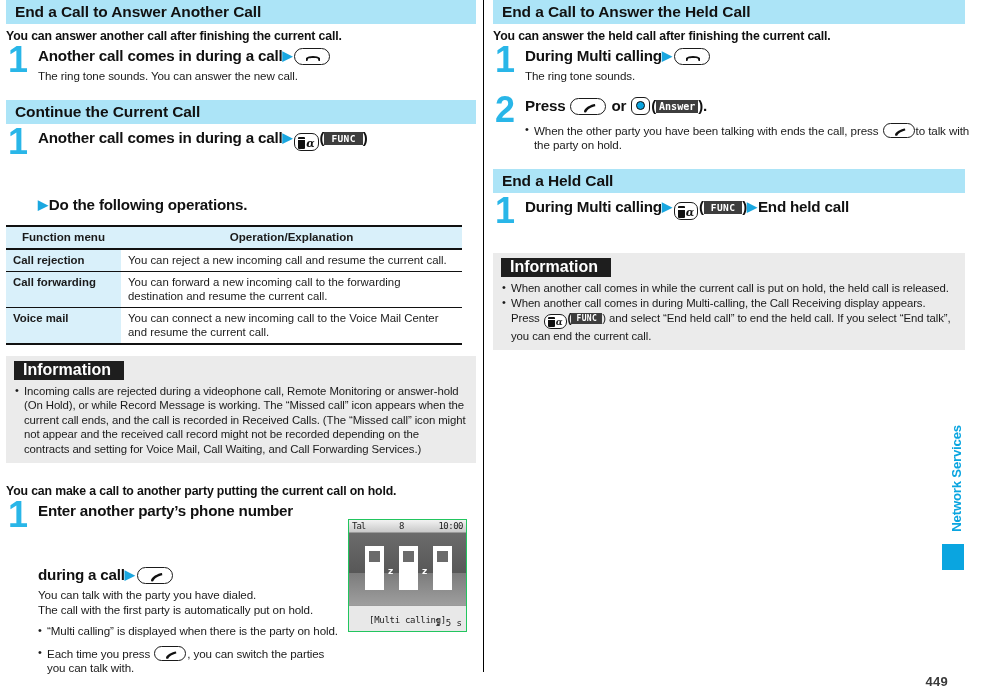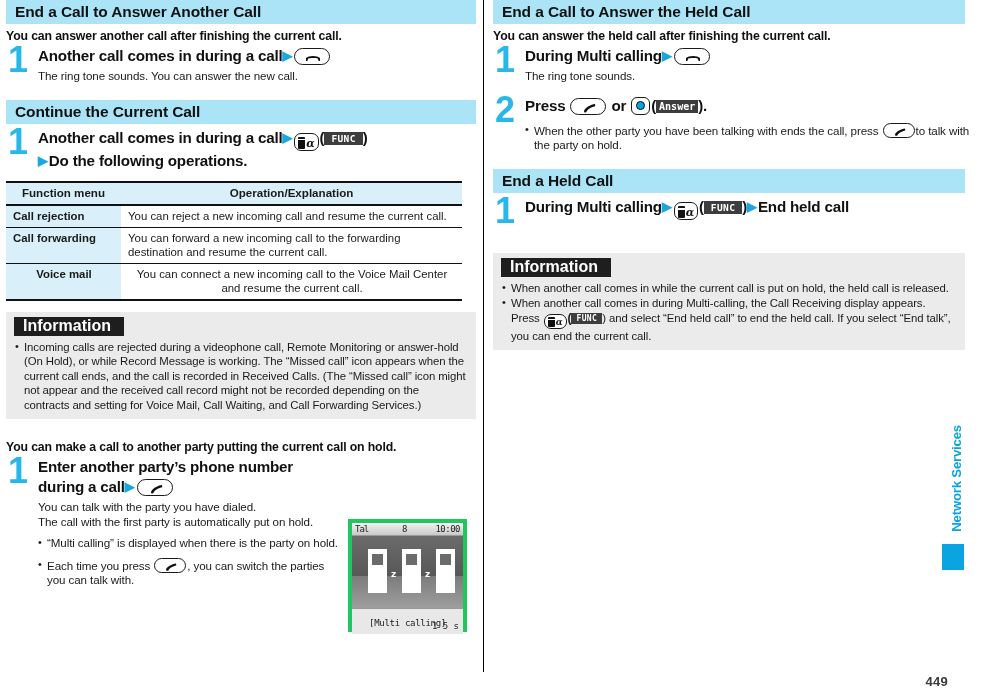--- a/index.html
+++ b/index.html
@@ -44,21 +44,21 @@
   .stepnum {
     position: absolute; left: 2px; top: -4px;
     font-size: 36px; font-weight: bold; color: #29b6e8;
     line-height: 36px; font-family: "Liberation Sans", sans-serif;
   }
   .steptitle {
     font-size: 15.2px; font-weight: bold; color: #111;
     line-height: 20px; letter-spacing: -0.2px;
     display: block;
   }
-  .steptitle .l2 { display: block; }
+  .steptitle .l2 { display: block; margin-top: 44px; }
   .stepbody {
     font-size: 11.6px; color: #1a1a1a; line-height: 14.5px;
     margin-top: 3px; letter-spacing: -0.1px;
   }
   .stepbody p { margin: 0; }
 
   
   .bul { position: relative; padding-left: 9px; margin-top: 7px; }
   .bul::before {
     content: "\2022"; position: absolute; left: 0; top: -1px;
@@ -131,21 +131,21 @@
   }
   table.fm thead th {
     background: #d9f0fa; font-weight: bold; font-size: 11.6px;
     text-align: center; border-top: 2px solid #111; border-bottom: 2px solid #111;
     padding: 3px 0 4px 0;
   }
   table.fm tbody td.k {
     background: #d9f0fa; font-weight: bold; width: 115px;
     border-bottom: 1px solid #111;
   }
-  table.fm tbody tr:last-child td { border-bottom: 2px solid #111; text-align: center; }
+  table.fm tbody tr:last-child td { border-bottom: 2px solid #111; }
   table.fm tbody td.v { background: #fff; }
 
   
   .infobox { background: #ebebeb; margin-top: 11px; padding: 0 0 7px 0; }
   .infobox .tag {
     display: inline-block; background: #1e1e1e; color: #fff;
     font-size: 16px; font-weight: bold;
     padding: 2px 13px 3px 9px; margin: 5px 0 3px 8px;
     line-height: 14px;
   }
@@ -155,21 +155,21 @@
   }
   .infobox .ibul { position: relative; padding-left: 9px; margin-top: 1px; }
   .infobox .ibul::before {
     content: "\2022"; position: absolute; left: 0; top: -1px; font-size: 11px;
   }
 
   
   .phone {
     position: absolute; left: 348px; top: 519px;
     width: 119px; height: 113px;
-    border: 4px solid #22c55e; background: #86efac;
+    border: 1px solid #22c55e; background: #86efac;
   }
   .phone .sbar {
     height: 13px; background: linear-gradient(#f2f2f2, #c9c9c9);
     position: relative; border-bottom: 1px solid #9a9a9a;
   }
   .phone .sbar .sig {
     position: absolute; left: 3px; top: 1px;
     font-size: 9px; font-family: "DejaVu Sans Mono", monospace;
     color: #222; line-height: 11px; letter-spacing: -1px;
   }

